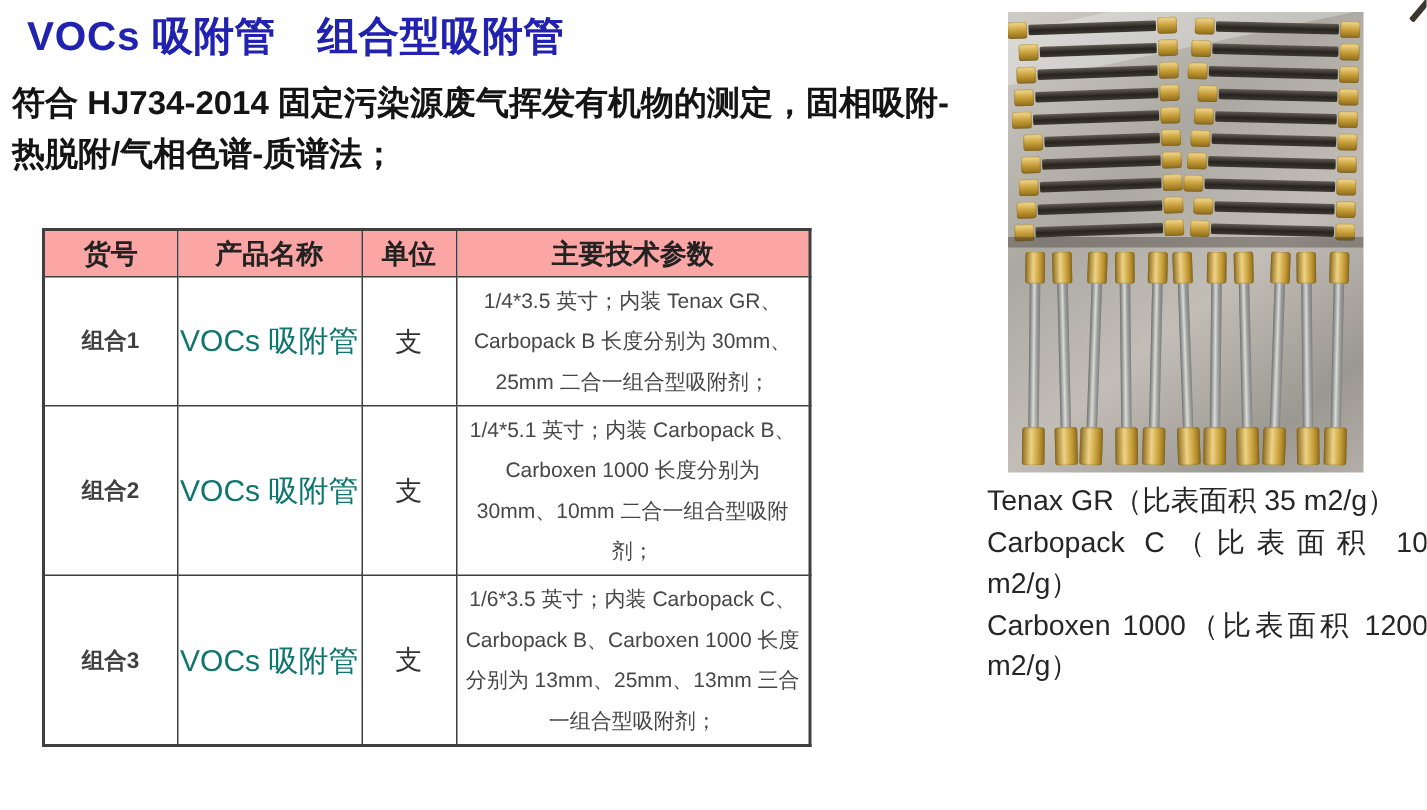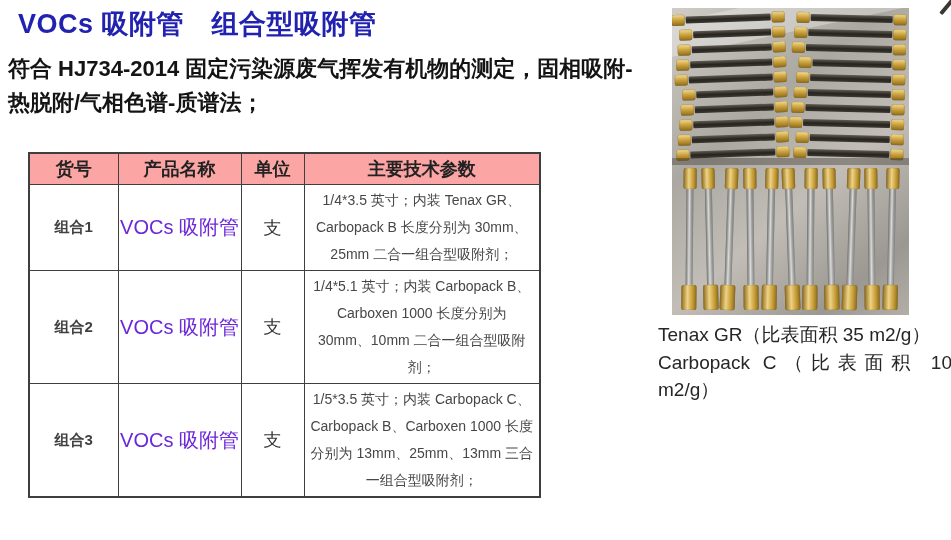--- a/index.html
+++ b/index.html
@@ -21,21 +21,21 @@
     border-collapse:collapse;table-layout:fixed;
     border:2px solid #3f3f3f;
   }
   .spec-table th,.spec-table td{
     border:1px solid #3f3f3f;text-align:center;vertical-align:middle;overflow:hidden;
   }
   .spec-table th{
     background:#fca5a5;font-size:18px;font-weight:bold;color:#222;height:30px;padding:0 2px;
   }
   td.item{font-size:15px;font-weight:bold;color:#404040;}
-  td.pname{font-size:20px;color:#6d28d9;}
+  td.pname{font-size:20px;color:#0f766e;}
   td.unit{font-size:18px;color:#333;}
   td.specs{font-size:14px;color:#474747;line-height:27px;padding:2px 5px;}
   tr.r1{height:86px;}
   tr.r2{height:82px;}
   tr.r3{height:112px;}
   
   .photo{
     position:absolute;left:672px;top:8px;width:237px;height:307px;overflow:hidden;
     background:linear-gradient(140deg,#cfccc6 0%,#aba8a2 35%,#c2beb7 60%,#9b9791 85%,#b3afa8 100%);
   }
@@ -120,21 +120,21 @@
     <tr class="r2">
       <td class="item">组合2</td>
       <td class="pname">VOCs 吸附管</td>
       <td class="unit">支</td>
       <td class="specs">1/4*5.1 英寸；内装 Carbopack B、Carboxen 1000 长度分别为 30mm、10mm 二合一组合型吸附剂；</td>
     </tr>
     <tr class="r3">
       <td class="item">组合3</td>
       <td class="pname">VOCs 吸附管</td>
       <td class="unit">支</td>
-      <td class="specs">1/5*3.5 英寸；内装 Carbopack C、Carbopack B、Carboxen 1000 长度分别为 13mm、25mm、13mm 三合一组合型吸附剂；</td>
+      <td class="specs">1/6*3.5 英寸；内装 Carbopack C、Carbopack B、Carboxen 1000 长度分别为 13mm、25mm、13mm 三合一组合型吸附剂；</td>
     </tr>
   </tbody>
 </table>
 
 <div class="photo" title="组合型吸附管实物照片：黄铜接头金属吸附管">
   <div class="sheen"></div>
   <div class="stack stack-left">
       <div class="tube-h" style="margin-left: 0px;">
         <span class="cap"></span>
         <span class="rod"></span>
@@ -294,15 +294,16 @@
         <span class="vcap top"></span>
         <span class="vrod"></span>
         <span class="vcap bot"></span>
       </div>
     </div>
 </div>
 
 <div class="notes">
   <div class="note">Tenax GR（比表面积 35 m2/g）</div>
   <div class="note">Carbopack C（比表面积 10 m2/g）</div>
+  <div class="note">Carboxen 1000（比表面积 1200 m2/g）</div>
 </div>
 
 <div class="corner-artifact"></div>
 
 </body></html>

